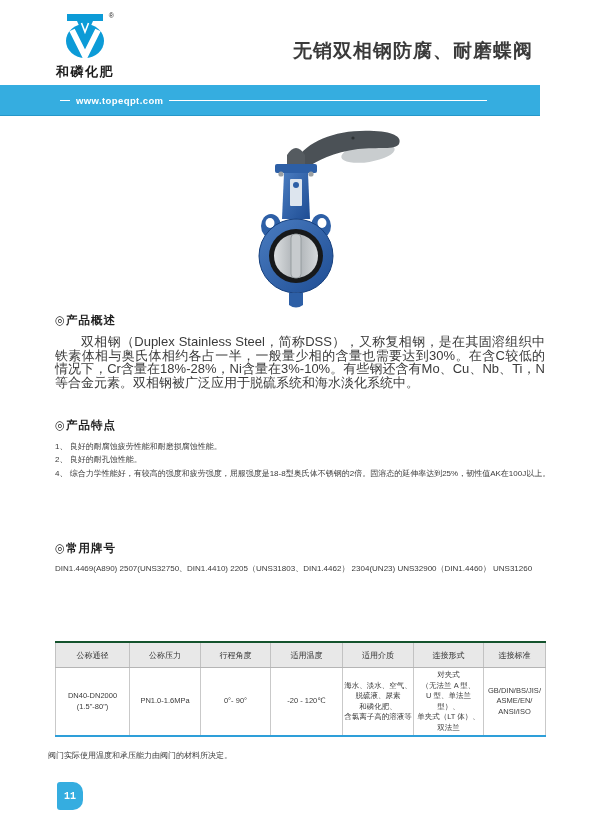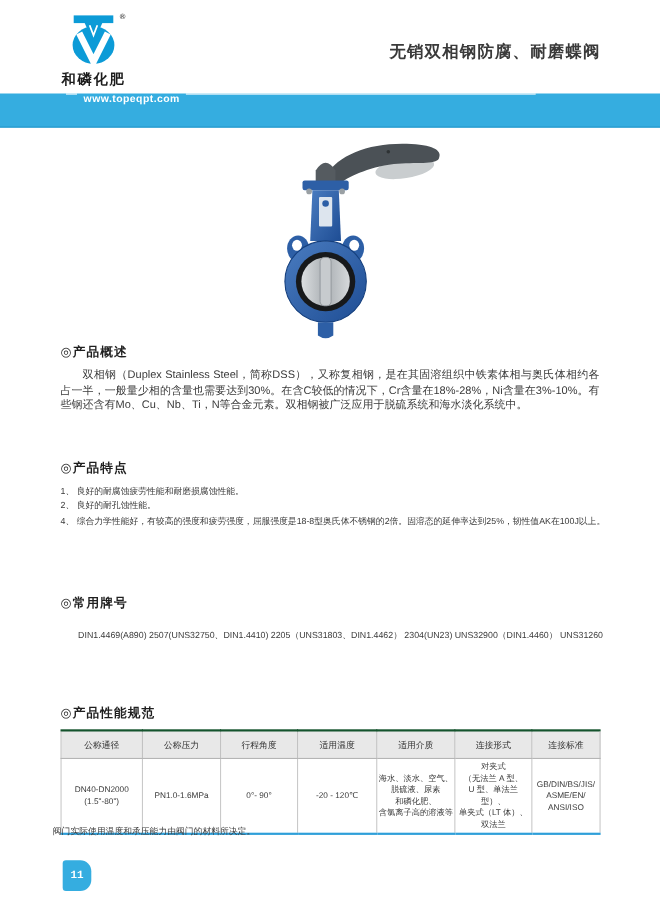--- a/index.html
+++ b/index.html
@@ -14,53 +14,53 @@
 
   
   .brand { position:absolute; left:56px; top:12px; width:70px; }
   .brand .logo-wrap { position:relative; width:50px; height:50px; margin-left:6px; }
   .brand .reg { position:absolute; right:-2px; top:0; font-size:7px; color:#222; }
   .brand-name {
     margin-top:1px; font-size:13px; font-weight:bold; color:#1c1c1c;
     letter-spacing:1.5px; white-space:nowrap;
   }
   .doc-title {
-    position:absolute; right:54px; top:38px; margin:0;
-    font-size:15px; font-weight:bold; color:#3a3a3a; letter-spacing:1px;
+    position:absolute; right:67px; top:38px; margin:0;
+    font-size:19px; font-weight:bold; color:#3a3a3a; letter-spacing:1px;
     white-space:nowrap;
   }
 
   
   .band {
-    position:absolute; left:0; top:85px; width:600px; height:30px;
-    background:#35ade0; display:flex; align-items:flex-start;
+    position:absolute; left:0; top:85px; width:540px; height:30px;
+    background:#35ade0; display:flex; align-items:center;
     border-bottom:1px solid #2597c9;
   }
   .band .rule { height:1px; background:#fff; }
   .band .rule.short { width:10px; margin-left:60px; margin-right:6px; }
   .band .rule.long  { width:318px; margin-left:6px; }
   .band .site { font-size:9.5px; font-weight:bold; color:#fff; letter-spacing:.4px; }
 
   
   .product-figure { position:absolute; left:250px; top:122px; width:162px; height:198px; margin:0; }
 
   
   .section { position:absolute; left:55px; width:490px; }
   .section h2 { margin:0 0 7px 0; font-size:11.5px; font-weight:bold; color:#1f1f1f; letter-spacing:1px; }
   .sec-overview { top:313px; }
   .sec-overview p {
-    margin:0; font-size:10px; line-height:13.5px; text-align:justify;
+    margin:0; font-size:13px; line-height:13.5px; text-align:justify;
     text-indent:2em; color:#3a3a3a;
   }
   .sec-features { top:418px; }
   .sec-features .feat-item {
     font-size:8px; line-height:13.4px; color:#3a3a3a; white-space:nowrap;
   }
   .sec-grades { top:541px; }
-  .sec-grades p { margin:16px; font-size:8px; line-height:12px; color:#3a3a3a; white-space:nowrap; }
+  .sec-grades p { margin:0; font-size:8px; line-height:12px; color:#3a3a3a; white-space:nowrap; }
 
   
   .sec-specs { top:641px; }
   table.spec {
     border-collapse:collapse; table-layout:fixed; width:490px;
     border-top:2px solid #14532d;
   }
   table.spec th {
     background:#e8e8e8; font-weight:normal; font-size:8px; color:#333;
     height:22px; border:1px solid #c2c2c2; border-bottom:1px solid #b5b5b5;
@@ -164,21 +164,20 @@
     <div class="feat-item">2、 良好的耐孔蚀性能。</div>
     <div class="feat-item">4、 综合力学性能好，有较高的强度和疲劳强度，屈服强度是18-8型奥氏体不锈钢的2倍。固溶态的延伸率达到25%，韧性值AK在100J以上。</div>
   </section>
 
   <section class="section sec-grades">
     <h2>◎常用牌号</h2>
     <p>DIN1.4469(A890) 2507(UNS32750、DIN1.4410) 2205（UNS31803、DIN1.4462） 2304(UN23) UNS32900（DIN1.4460） UNS31260</p>
   </section>
 
   <section class="section sec-specs">
-    <h2>◎产品性能规范</h2>
     <table class="spec">
       <colgroup>
         <col style="width:74px">
           <col style="width:71px">
           <col style="width:70px">
         <col style="width:72px">
           <col style="width:71px">
           <col style="width:70px">
           <col style="width:62px">
       </colgroup>

